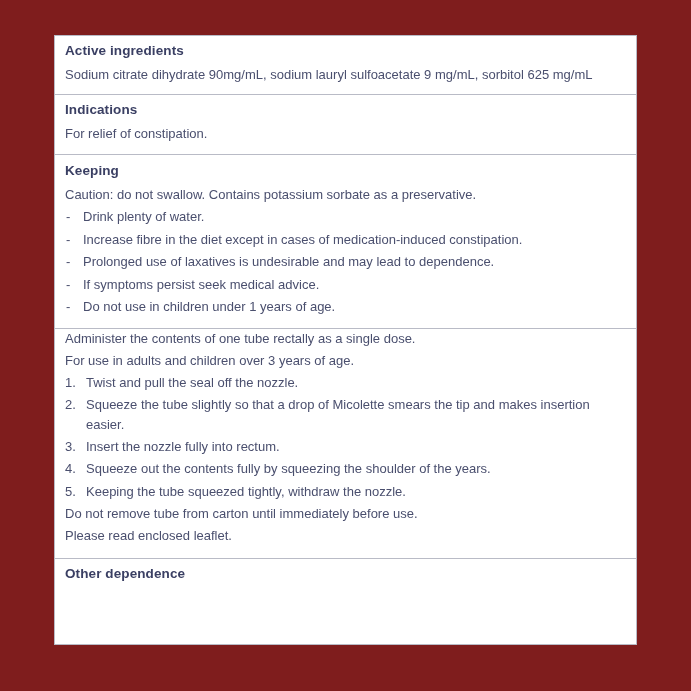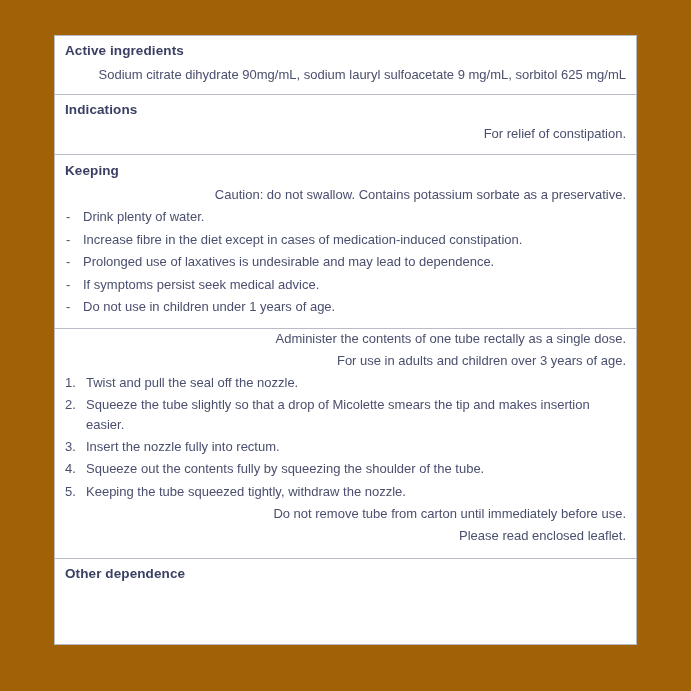--- a/index.html
+++ b/index.html
@@ -11,21 +11,21 @@
     height: 691px;
     background: #ffffff;
     font-family: "Liberation Sans", sans-serif;
     -webkit-font-smoothing: antialiased;
   }
   .page {
     position: relative;
     width: 691px;
     height: 691px;
     box-sizing: border-box;
-    background: #a16207;
+    background: #7f1d1d;
   }
   .panel {
     position: absolute;
     left: 54px;
     top: 35px;
     width: 583px;
     height: 610px;
     box-sizing: border-box;
     border: 1px solid #b9bbc6;
     background: #ffffff;
@@ -46,21 +46,20 @@
     letter-spacing: 0.1px;
   }
   .sec-body {
     padding: 0 10px 8px 10px;
     font-size: 13px;
     color: #4a4f6e;
     line-height: 1.55;
   }
   .sec-body p {
     margin: 0 0 2px 0;
-    text-align: right;
   }
   .bullets {
     margin: 2px 0 2px 0;
     padding: 0;
     list-style: none;
   }
   .bullets li {
     position: relative;
     padding-left: 18px;
     margin-bottom: 3px;
@@ -166,21 +165,21 @@
           <li>
             <span class="num">2.</span>
             <span>Squeeze the tube slightly so that a drop of Micolette  smears the tip and makes insertion easier.</span>
           </li>
           <li>
             <span class="num">3.</span>
             <span>Insert the nozzle fully into rectum.</span>
           </li>
           <li>
             <span class="num">4.</span>
-            <span>Squeeze out the contents fully by squeezing the shoulder of the tube.</span>
+            <span>Squeeze out the contents fully by squeezing the shoulder of the years.</span>
           </li>
           <li>
             <span class="num">5.</span>
             <span>Keeping the tube squeezed tightly, withdraw the nozzle.</span>
           </li>
         </ol>
         <p>Do not remove tube from carton until immediately before use.</p>
         <p>Please read enclosed leaflet.</p>
       </div>
     </div>

